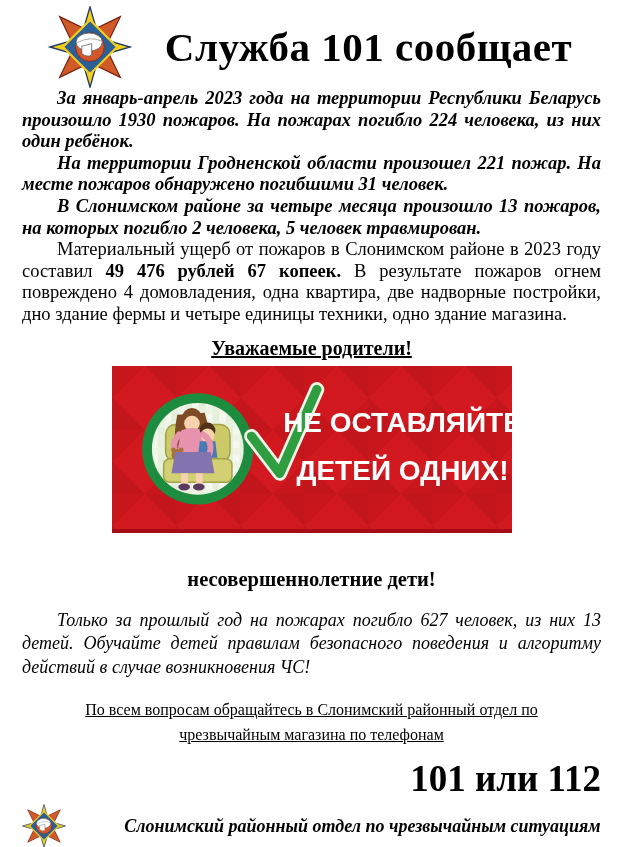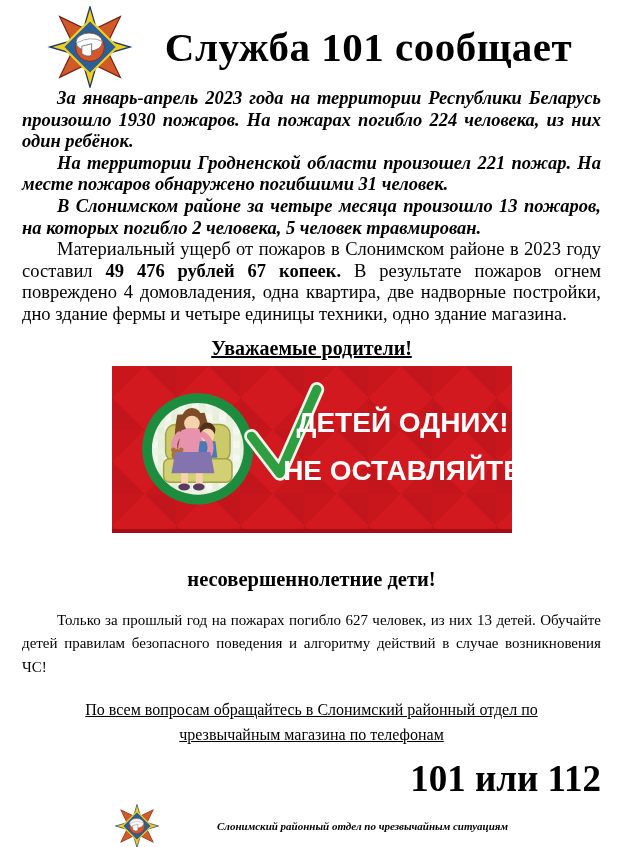--- a/index.html
+++ b/index.html
@@ -33,25 +33,25 @@
     border-bottom:4px solid #a30d13;box-sizing:border-box;
   }
   .banner-art{position:absolute;left:0;top:0;width:400px;height:163px;}
   .banner-text{
     position:absolute;left:182px;right:0;top:0;bottom:0;
     display:flex;flex-direction:column;justify-content:center;align-items:center;
     font-family:"Liberation Sans", sans-serif;font-weight:bold;color:#ffffff;
     font-size:28px;line-height:48px;white-space:nowrap;text-align:center;
   }
   .p5-wrap{margin-top:17px;}
-  .par.p5{font-size:15px;line-height:23.5px;font-weight:normal;}
+  .par.p5{font-size:18px;line-height:23.5px;font-weight:normal;font-style:italic;}
   
   .footer{display:flex;align-items:center;justify-content:center;margin-top:3px;gap:16px;}
   .emblem-small{width:44px;height:46px;flex:0 0 auto;}
-  .footer-text{font-size:11px;font-weight:bold;font-style:italic;margin-left:42px;}
+  .footer-text{font-size:18px;font-weight:bold;font-style:italic;margin-left:42px;}
 </style>
 </head>
 <body>
 
 <svg width="0" height="0" style="position:absolute">
   <defs>
     <symbol id="mchs-emblem" viewBox="0 0 100 100">
       <polygon points="13,13 50,31 87,13 69,50 87,87 50,69 13,87 31,50" fill="#cf5b28" stroke="#7a1f10" stroke-width="1.5"></polygon>
       <polygon points="50,1 61,39 99,50 61,61 50,99 39,61 1,50 39,39" fill="#f2cf1d" stroke="#1f3a67" stroke-width="1.6"></polygon>
       <polygon points="50,17 83,50 50,83 17,50" fill="#2b5f96" stroke="#f2cf1d" stroke-width="2.6"></polygon>
@@ -115,22 +115,22 @@
   <p class="par bi">В Слонимском районе за четыре месяца произошло 13 пожаров, на которых погибло 2 человека, 5 человек травмирован.</p>
   <p class="par"><span>Материальный ущерб от пожаров в Слонимском районе в 2023 году составил </span><span class="bold">49 476 рублей 67 копеек.</span><span> В результате пожаров огнем повреждено 4 домовладения, одна квартира, две надворные постройки, дно здание фермы и четыре единицы техники, одно здание магазина.</span></p>
 
   <div class="h-parents">Уважаемые родители!</div>
 
   <div class="banner">
     <svg class="banner-art">
         <use href="#banner-illustration"></use>
       </svg>
     <div class="banner-text">
+      <span>НЕ ОСТАВЛЯЙТЕ</span>
       <span>ДЕТЕЙ ОДНИХ!</span>
-      <span>НЕ ОСТАВЛЯЙТЕ</span>
     </div>
   </div>
 
   <div class="h-annual">
     <br>
     <span>несовершеннолетние дети!</span>
   </div>
 
   <div class="p5-wrap">
     <p class="par p5">Только за прошлый год на пожарах погибло 627 человек, из них 13 детей. Обучайте детей правилам безопасного поведения и алгоритму действий в случае возникновения ЧС!</p>

